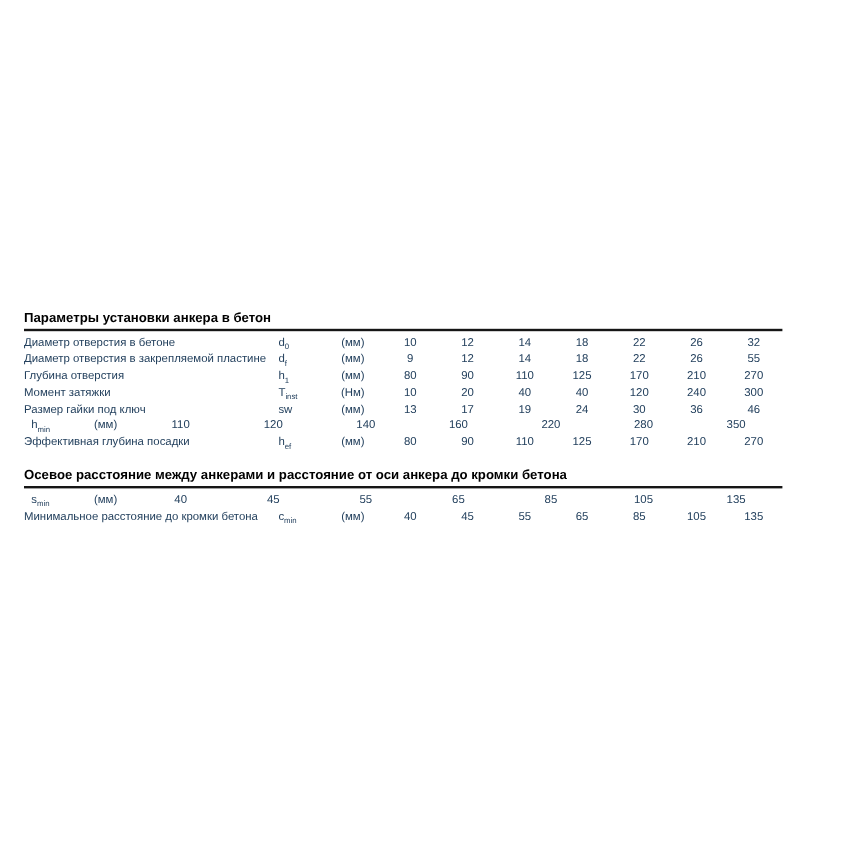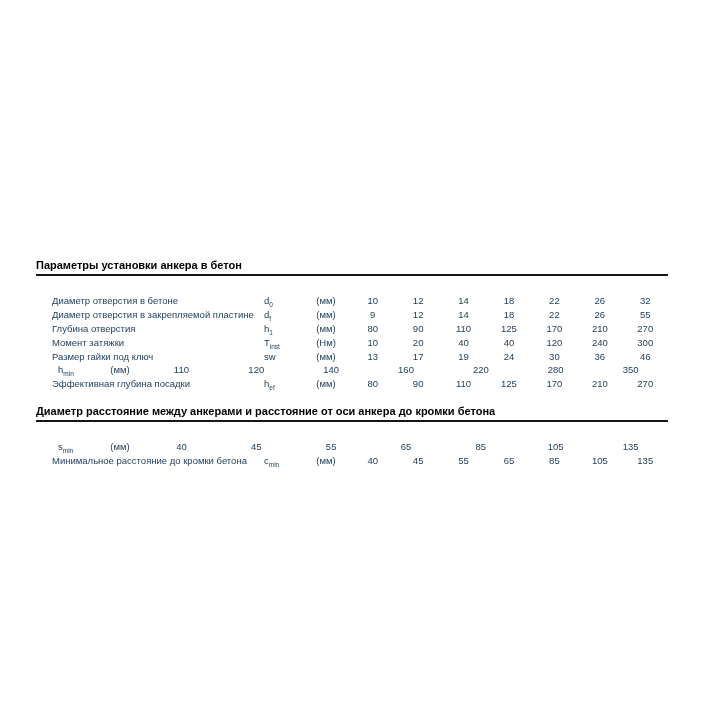--- a/index.html
+++ b/index.html
@@ -9,39 +9,38 @@
   }
   body {
     width: 701px;
     height: 701px;
     position: relative;
     font-family: "Liberation Sans", sans-serif;
     overflow: hidden;
   }
   .sheet {
     position: absolute;
-    left: 36px;
+    left: 20px;
     top: 258px;
     width: 632px;
   }
   .section + .section {
     margin-top: 13px;
   }
   .section-title {
     margin: 0;
     font-size: 11px;
     font-weight: bold;
     color: #000000;
     line-height: 14px;
     padding-bottom: 2px;
     border-bottom: 2.5px solid #161616;
   }
   .rows {
-    padding-top: 18px;
-    margin-left: 16px;
+    padding-top: 3px;
   }
   .row {
     display: flex;
     align-items: baseline;
     height: 13.9px;
     font-size: 9.5px;
     line-height: 13.9px;
     color: #24415e;
     white-space: nowrap;
   }
@@ -161,21 +160,21 @@
           <span class="c-val">90</span>
           <span class="c-val">110</span>
           <span class="c-val">125</span>
           <span class="c-val">170</span>
           <span class="c-val">210</span>
           <span class="c-val">270</span>
         </div>
 </div>
   </div>
   <div class="section">
-    <h2 class="section-title">Диаметр расстояние между анкерами и расстояние от оси анкера до кромки бетона</h2>
+    <h2 class="section-title">Осевое расстояние между анкерами и расстояние от оси анкера до кромки бетона</h2>
     <div class="rows">
   <div class="row">
     <span class="c-sym"><span class="sym-base">s</span><sub class="sym-sub">min</sub></span>
     <span class="c-unit">(мм)</span>
   <span class="c-val">40</span>
           <span class="c-val">45</span>
           <span class="c-val">55</span>
           <span class="c-val">65</span>
           <span class="c-val">85</span>
           <span class="c-val">105</span>

